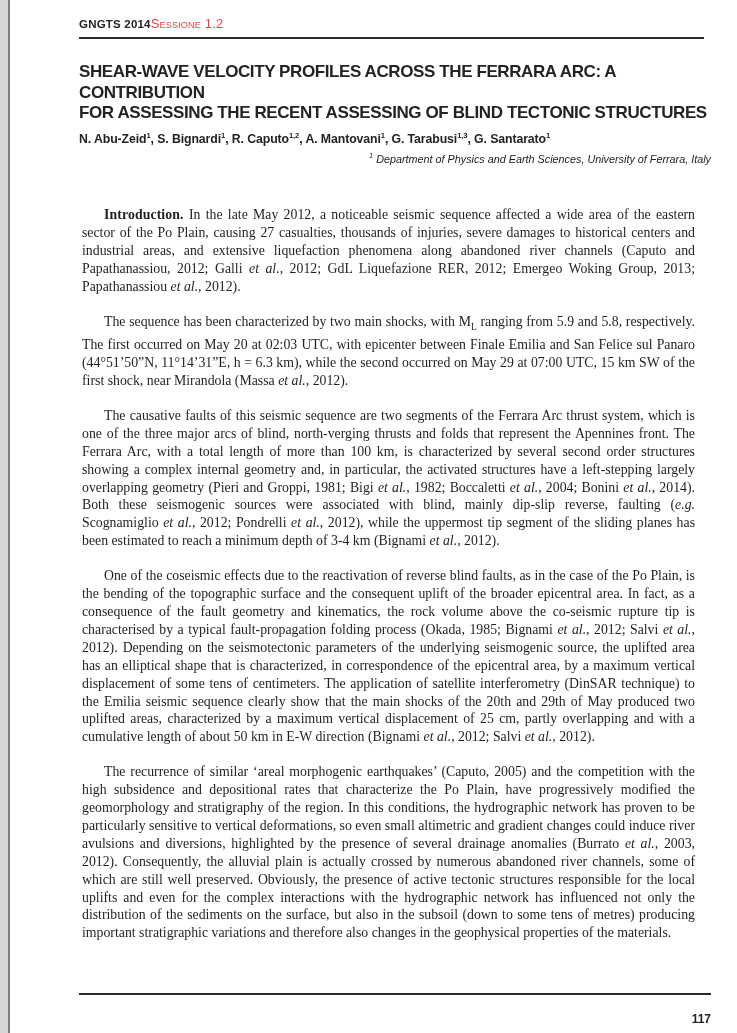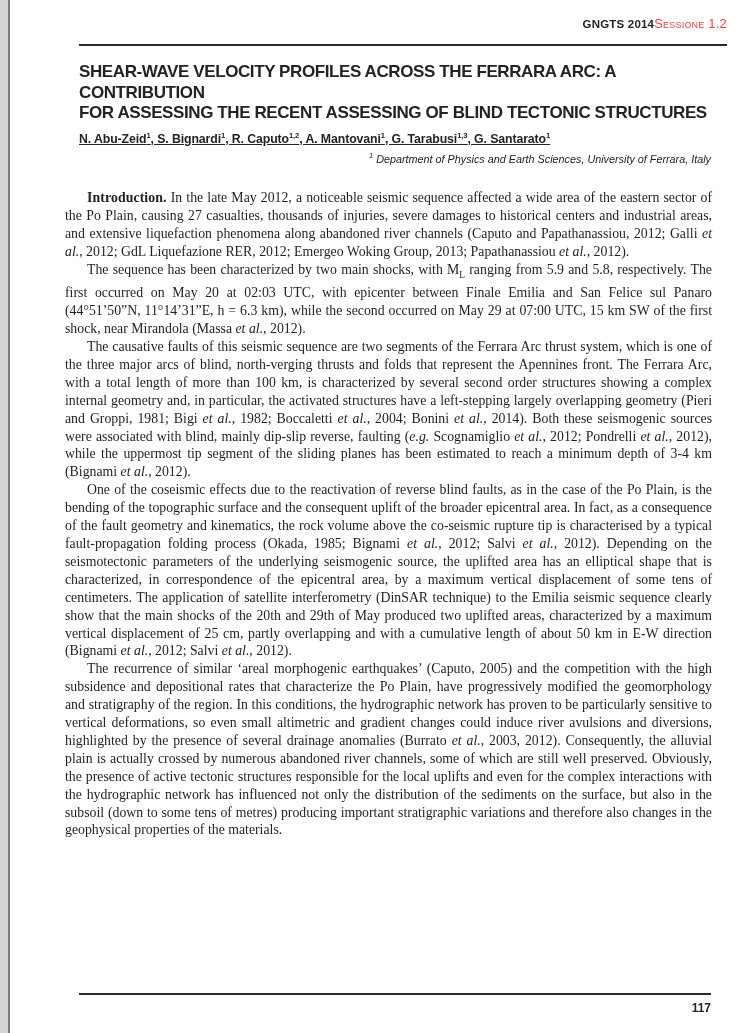--- a/index.html
+++ b/index.html
@@ -16,24 +16,24 @@
     width: 737px; height: 1033px;
     background: #fff;
   }
   .edge-strip {
     position: absolute; left: 0; top: 0; bottom: 0;
     width: 8px;
     background: #d6d6d6;
     border-right: 2px solid #7d7d7d;
   }
   .page-header {
-    position: absolute; left: 79px; right: 10px; top: 16px;
-    display: flex; justify-content: flex-end; align-items: baseline;
+    position: absolute; left: 79px; right: 33px; top: 16px;
+    display: flex; justify-content: flex-start; align-items: baseline;
     border-bottom: 2px solid #2a2a28;
-    padding-bottom: 13px;
+    padding-bottom: 6px;
     font-family: "Liberation Sans", "DejaVu Sans", sans-serif;
   }
   .header-journal {
     font-weight: bold;
     font-size: 11.5px;
     letter-spacing: 0.2px;
     color: #232321;
   }
   .header-session {
     font-size: 13px;
@@ -52,49 +52,48 @@
     letter-spacing: -0.4px;
     color: #232321;
   }
   .authors {
     margin-top: 4px;
     font-weight: bold;
     font-size: 12.3px;
     line-height: 15px;
     letter-spacing: -0.1px;
     color: #232321;
-    text-decoration: underline;
   }
   .authors sup { font-size: 0.62em; }
   .affiliations {
     margin-top: 2px;
     font-style: italic;
     font-size: 10.8px;
     line-height: 13.2px;
     color: #232321;
   }
   .affiliations div { white-space: nowrap; text-align: right; }
   .affiliations sup { font-size: 0.68em; font-style: italic; }
   .article-body {
     position: absolute; left: 65px; right: 25px; top: 189px;
   }
   .article-body p {
-    margin: 0;
+    margin: 17px;
     font-size: 13.8px;
     line-height: 17.9px;
     text-align: justify;
     text-indent: 22px;
     color: #1f1f1d;
   }
   .article-body p sub { font-size: 0.68em; }
   .article-body p b { letter-spacing: 0.1px; }
   .page-footer {
     position: absolute; left: 79px; right: 26px; top: 993px;
     border-top: 2px solid #2a2a28;
-    padding-top: 3px;
+    padding-top: 14px;
     text-align: right;
     font-family: "Liberation Sans", "DejaVu Sans", sans-serif;
   }
   .page-number {
     font-weight: bold;
     font-size: 12px;
     color: #232321;
   }
 </style>
 </head>

